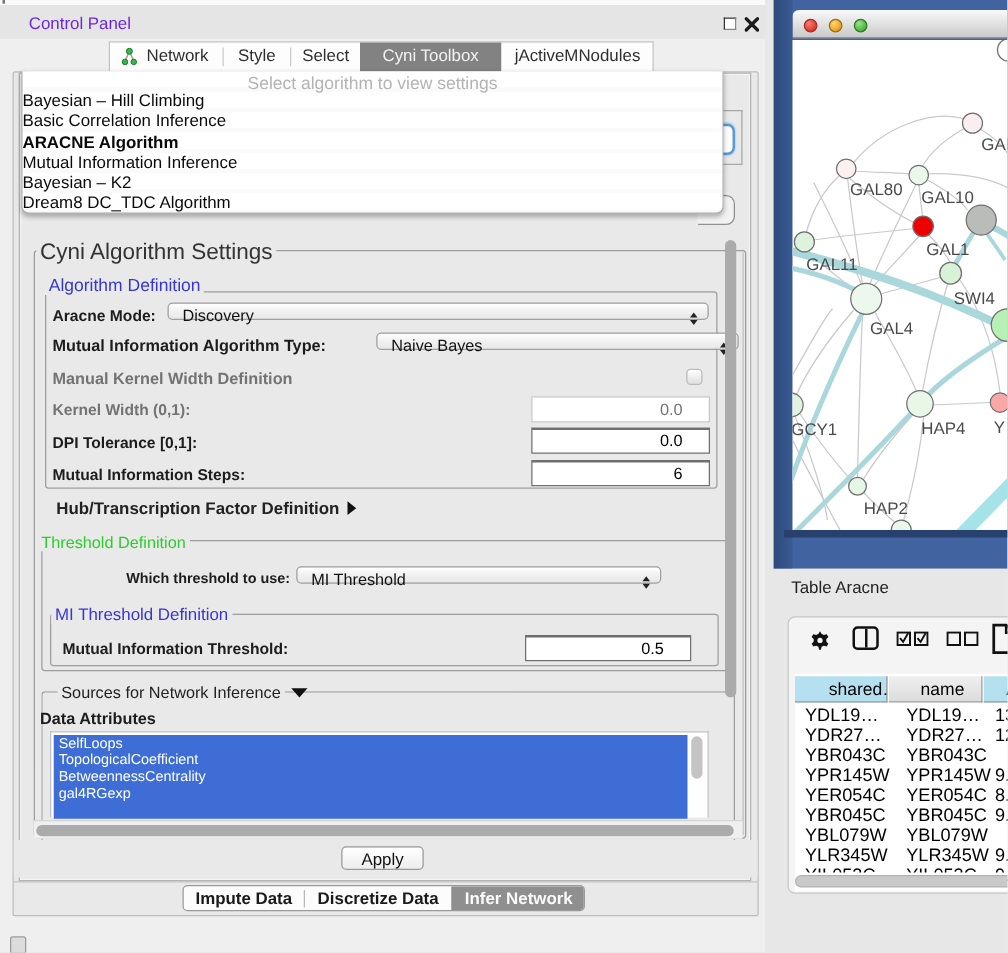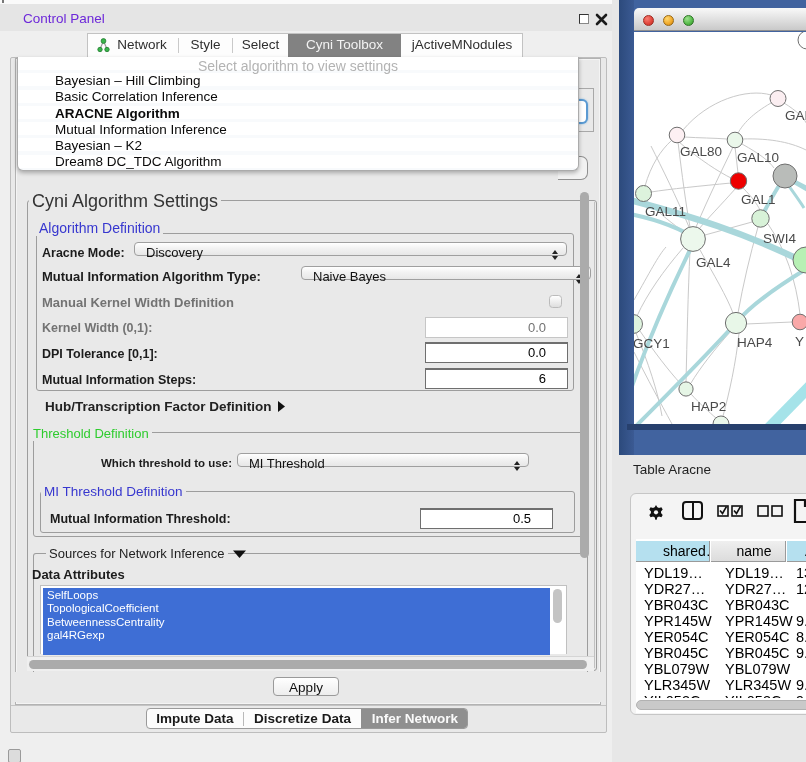--- a/index.html
+++ b/index.html
@@ -130,21 +130,21 @@
       <div class="abs" style="left:96px;top:3px;width:1px;height:14px;background:#b9b9b9;"></div>
       <div class="abs" style="left:97px;top:0;width:117px;height:22px;text-align:center;line-height:20px;">Discretize Data</div>
       <div class="abs" style="left:214px;top:0;width:108px;height:22px;text-align:center;line-height:20px;background:#8f8f8f;color:#fafafa;">Infer Network</div>
     </div>
 
     <div class="abs" style="left:8px;top:77px;width:13px;height:14px;background:#dcdcdc;border:1px solid #9a9a9a;border-radius:2px;"></div>
   </div>
 
   <div class="abs" id="popup" style="left:17px;top:57px;width:562px;height:114px;background:#fff;border:1px solid #ababab;border-top:none;box-shadow:0 2px 4px rgba(0,0,0,0.28);font-size:13.5px;color:#0a0a0a;border-radius:0 0 6px 6px;background-image:repeating-linear-gradient(#ffffff 0px,#ffffff 13px,#f8fafc 13px,#f8fafc 16.3px);">
     <div class="abs" style="left:0;top:1px;width:560px;text-align:center;font-size:14px;color:#b3b3b3;">Select algorithm to view settings</div>
-    <div class="abs" style="left:0px;top:16px;line-height:16.3px;white-space:nowrap;padding-left:37px;">
+    <div class="abs" style="left:0px;top:16px;line-height:16.3px;white-space:nowrap;">
       Bayesian – Hill Climbing<br>
       Basic Correlation Inference<br>
       <span class="bold">ARACNE Algorithm</span><br>
       Mutual Information Inference<br>
       Bayesian – K2<br>
       Dream8 DC_TDC Algorithm
     </div>
   </div>
 </div>
 

